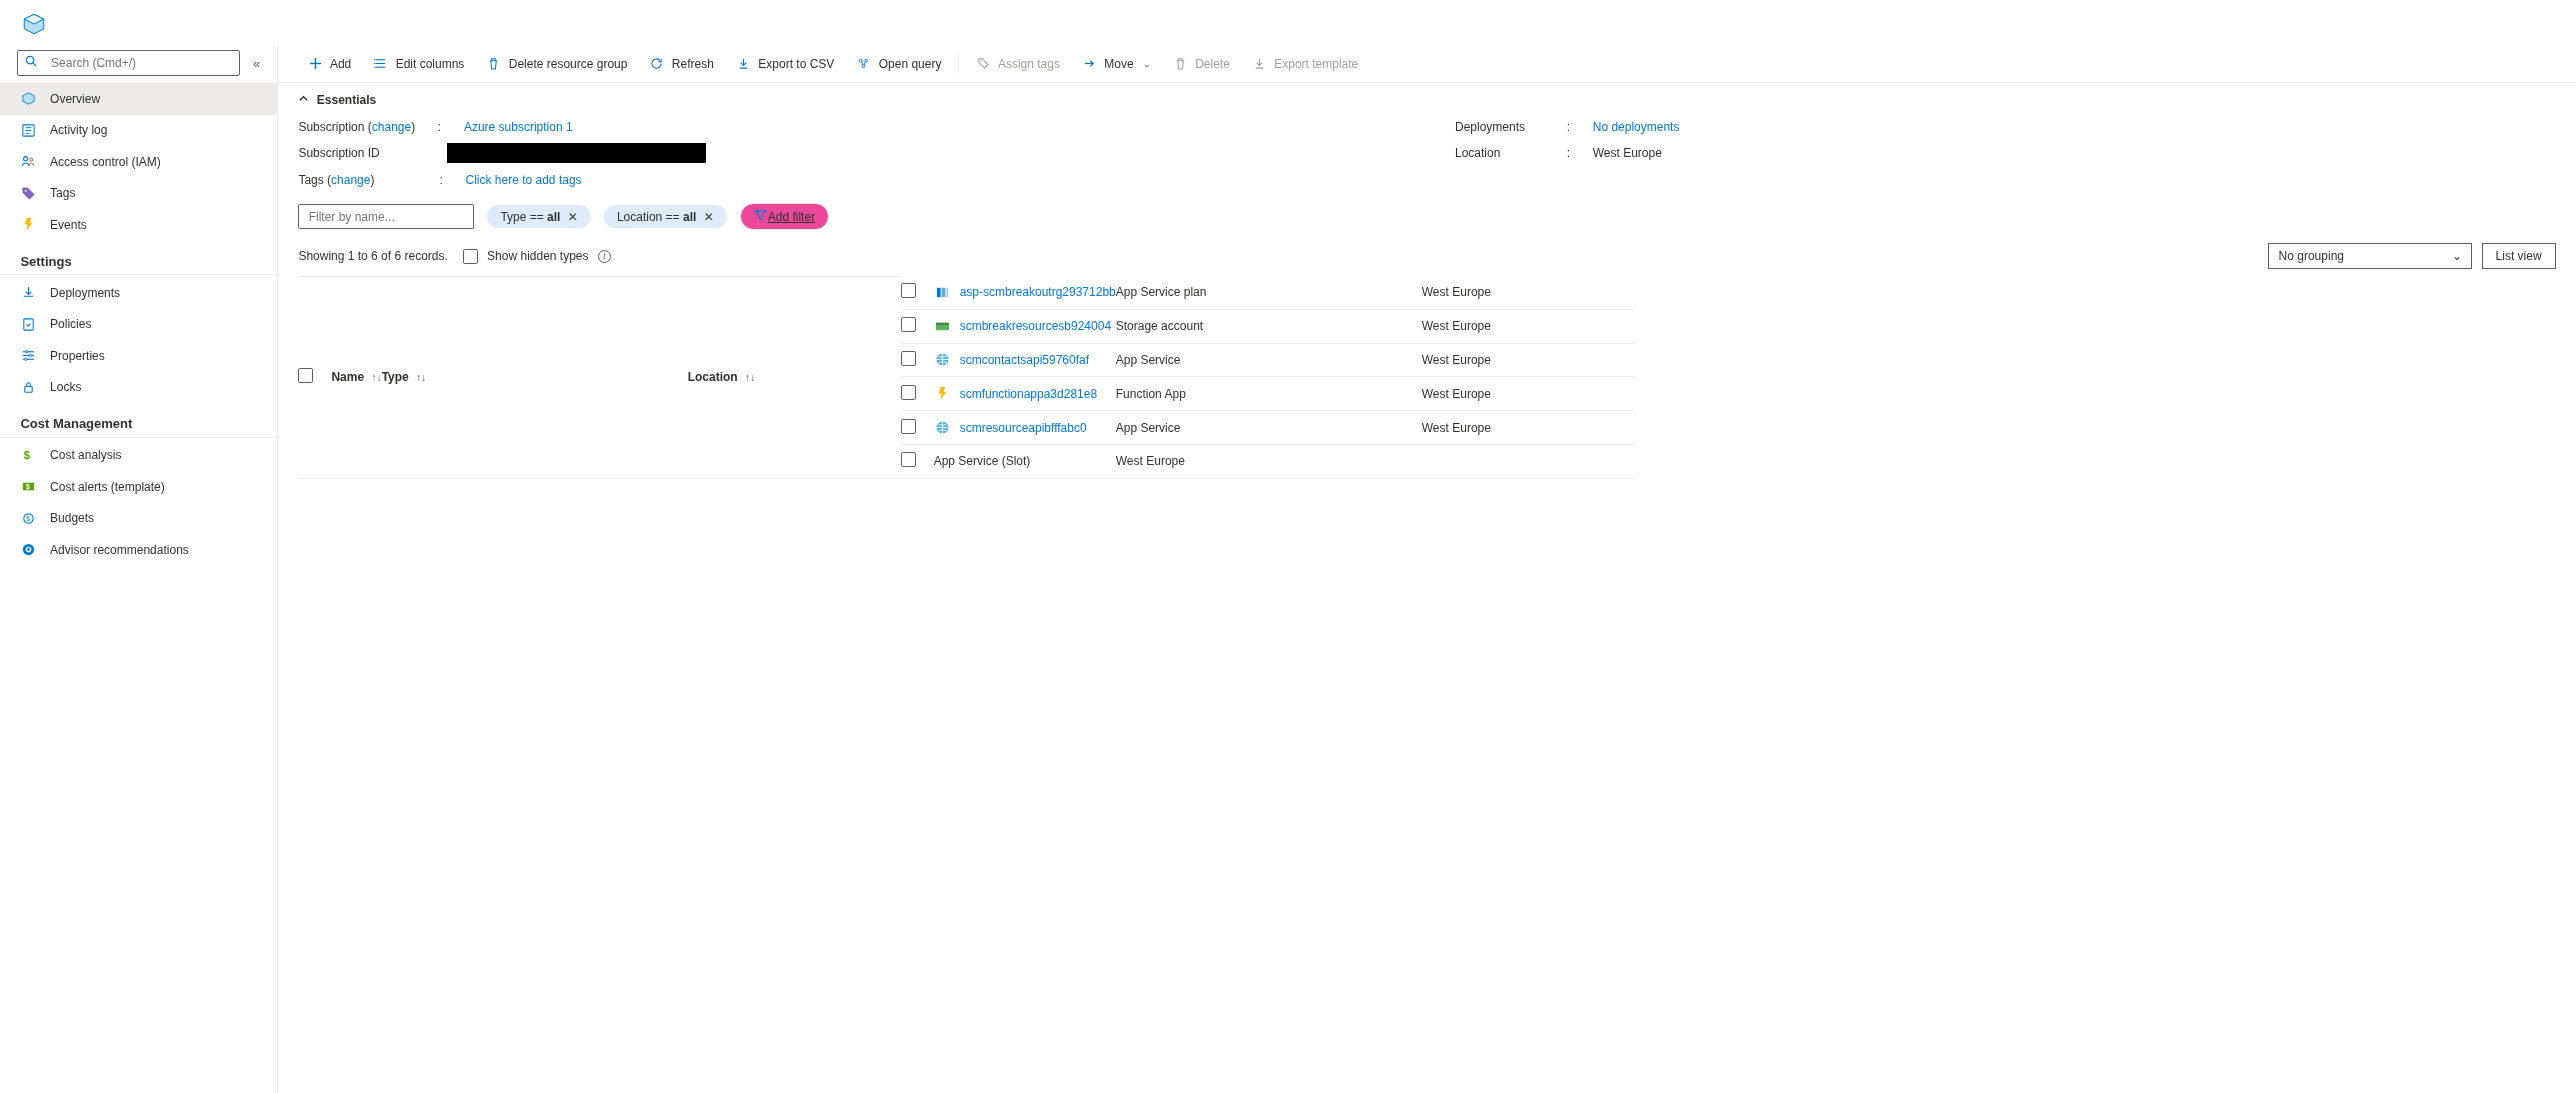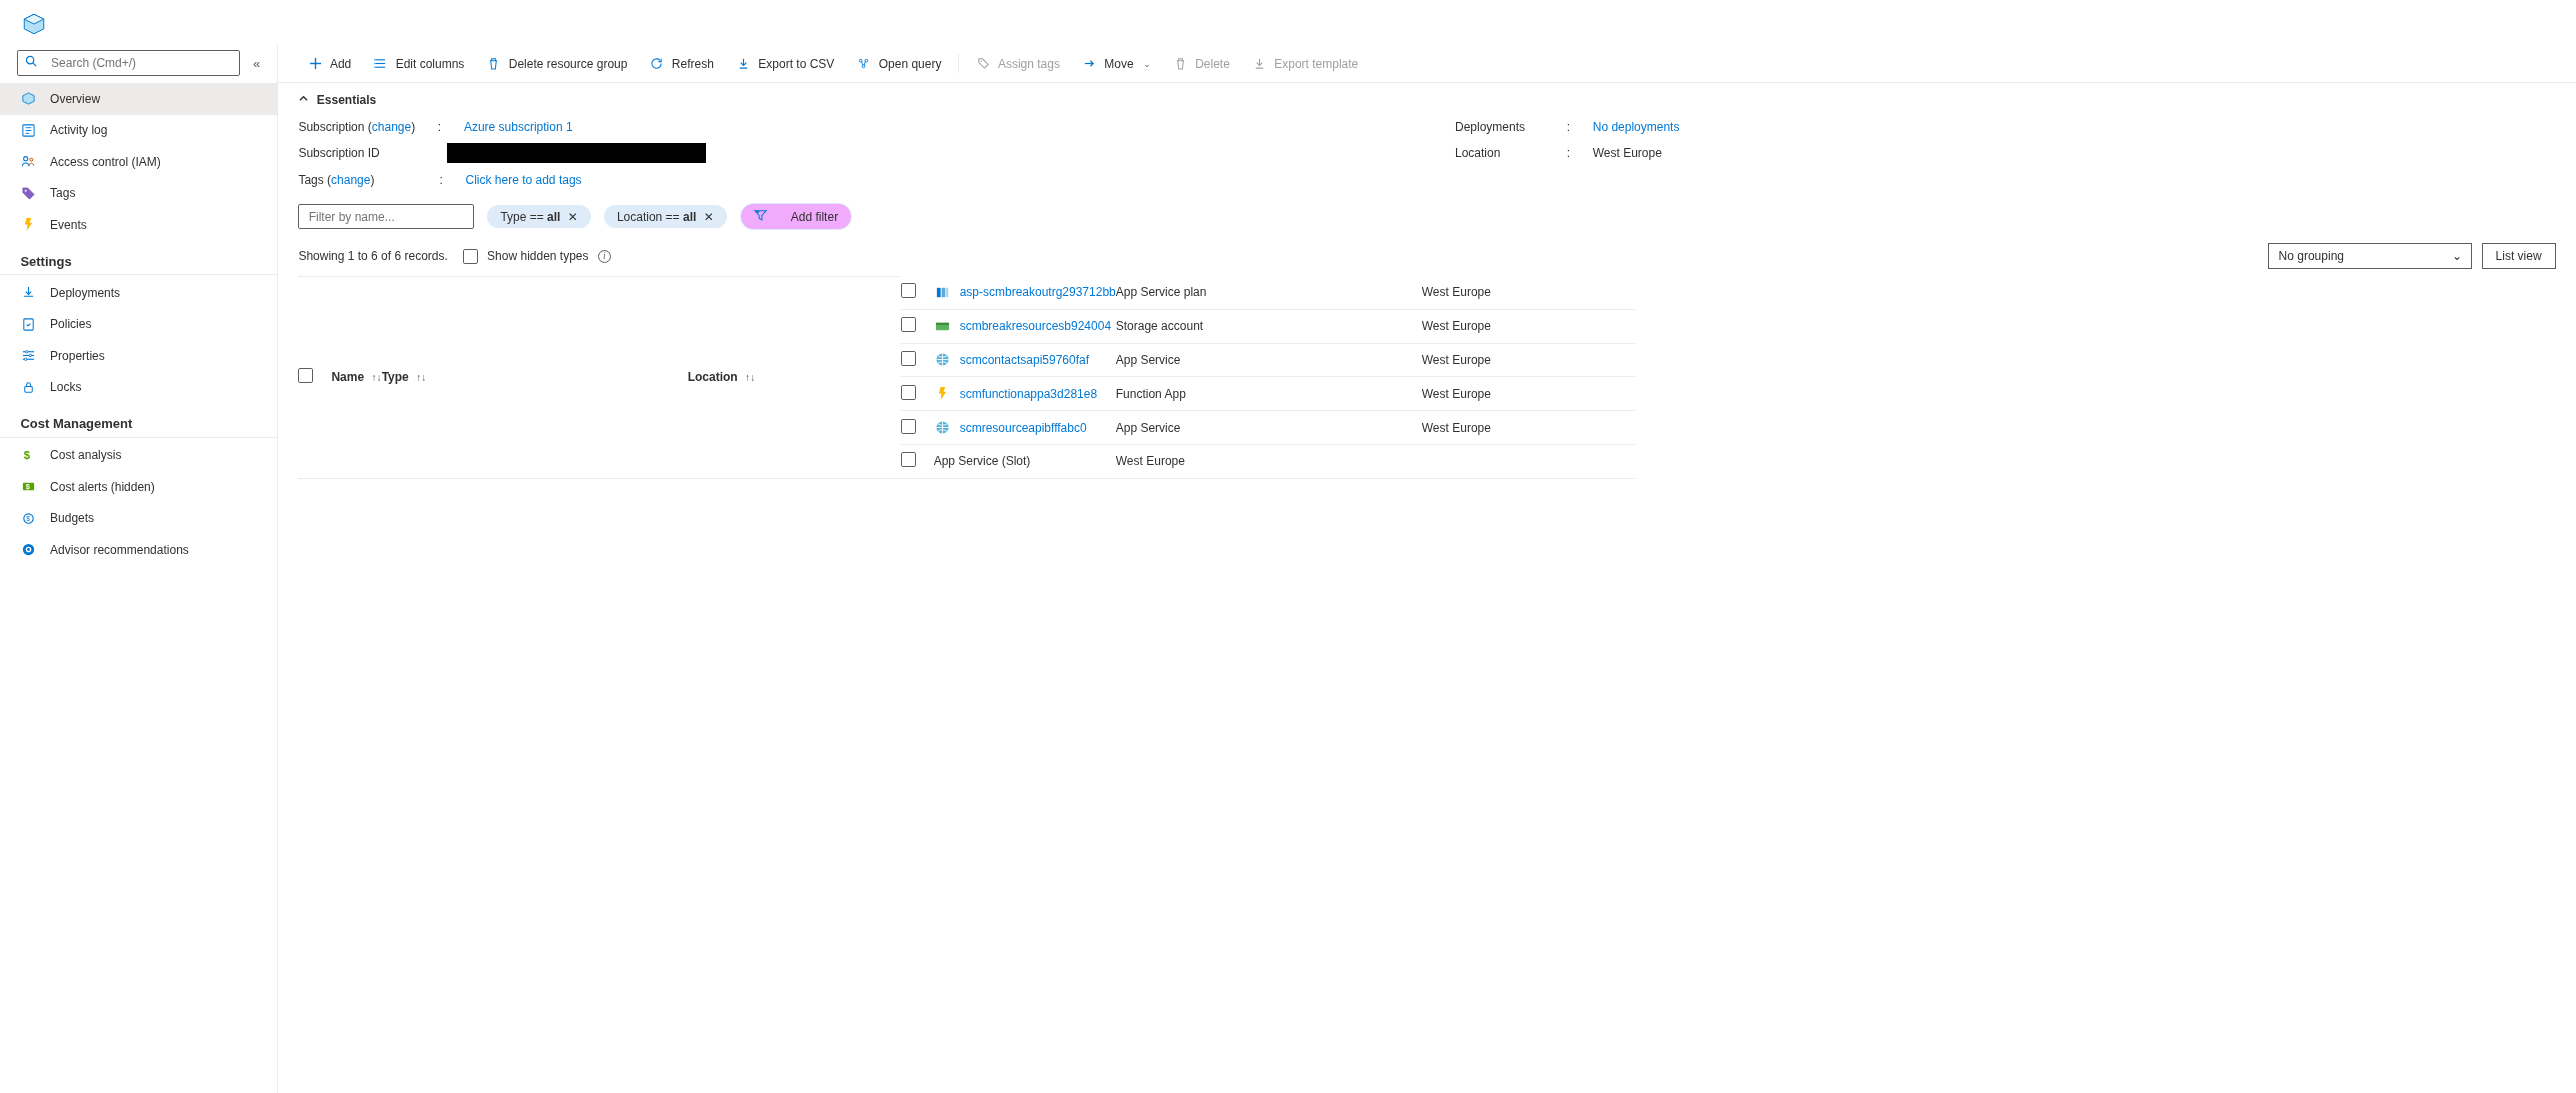--- a/index.html
+++ b/index.html
@@ -51,21 +51,21 @@
     .ess-colon { margin: 0 3.7px; color: #323130; }
     .ess-link { color: #0078d4; cursor: pointer; }
     .ess-change { color: #0078d4; cursor: pointer; }
     .redacted { background: #000; width: 259px; height: 20.4px; display: inline-block; }
 
     
     .filter-bar { display: flex; align-items: center; gap: 13px; padding: 0 20.4px 13px 20.4px; flex-wrap: wrap; }
     .filter-input { border: 0.9px solid #605e5c; border-radius: 1.9px; padding: 4.6px 9.3px; width: 176px; font-size: 12px; outline: none; }
     .pill { display: flex; align-items: center; gap: 7.4px; background: #deecf9; border-radius: 15px; padding: 4.6px 13px; cursor: pointer; color: #323130; }
     .pill .x { font-size: 12px; color: #323130; }
-    .pill-outline { display: flex; align-items: center; gap: 24px; border: 0.9px solid #deecf9; background: #f0abfc; border-radius: 15px; padding: 4.6px 13px; cursor: pointer; color: #323130; }
+    .pill-outline { display: flex; align-items: center; gap: 1px; border: 0.9px solid #deecf9; background: #ec4899; border-radius: 15px; padding: 4.6px 13px; cursor: pointer; color: #323130; text-decoration: underline; }
     .pill strong { font-weight: 600; }
 
     .records-row { display: flex; align-items: center; justify-content: space-between; padding: 0 20.4px 7.4px 20.4px; }
     .records-left { display: flex; align-items: center; gap: 15px; }
     .checkbox { width: 15px; height: 15px; border: 0.9px solid #605e5c; border-radius: 1.9px; display: inline-block; flex-shrink: 0; }
     .info-icon { width: 13px; height: 13px; border: 0.9px solid #605e5c; border-radius: 50%; display: inline-flex; align-items: center; justify-content: center; font-size: 9.3px; font-style: italic; font-family: serif; color: #605e5c; }
     .grouping-select { border: 0.9px solid #605e5c; padding: 4.6px 9.3px; width: 204px; display: flex; justify-content: space-between; align-items: center; cursor: pointer; }
     .list-view-btn { border: 0.9px solid #605e5c; padding: 4.6px 13px; cursor: pointer; margin-left: 9.3px; }
 
     
@@ -206,21 +206,21 @@
           </span>
         <span>Cost analysis</span>
       </div>
       <div class="nav-item">
         <span class="icon">
             <svg viewBox="0 0 16 16" width="15" height="15" style="font-size:13px">
               <rect x="2" y="4" width="12" height="8" rx="1" fill="#57a300"></rect>
               <text x="5" y="11" font-size="8" fill="#fff" font-weight="bold">$</text>
             </svg>
           </span>
-        <span>Cost alerts (hidden)</span>
+        <span>Cost alerts (template)</span>
       </div>
       <div class="nav-item">
         <span class="icon">
             <svg viewBox="0 0 16 16" width="15" height="15" style="font-size:13px">
               <circle cx="8" cy="8" r="5" fill="none" stroke="#0078d4" stroke-width="1.2"></circle>
               <text x="5.5" y="11" font-size="7" fill="#0078d4">$</text>
             </svg>
           </span>
         <span>Budgets</span>
       </div>

